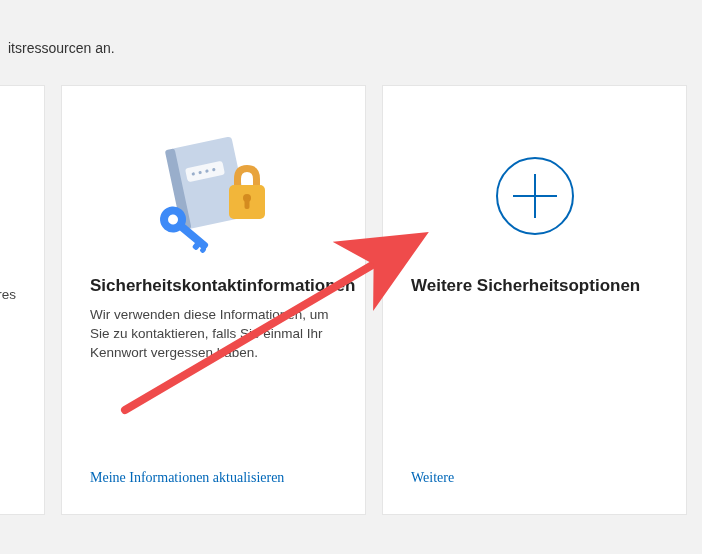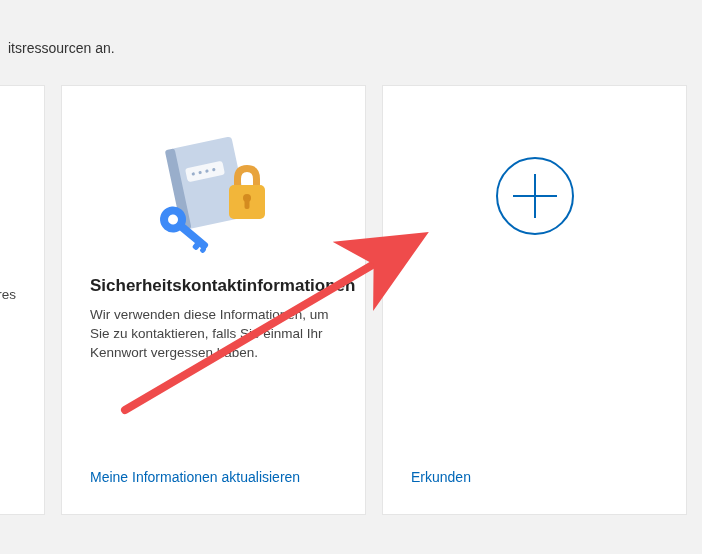--- a/index.html
+++ b/index.html
@@ -55,20 +55,21 @@
       margin-bottom: 10px;
     }
     .card-desc {
       font-size: 13.5px;
       color: #444;
       line-height: 1.4;
     }
     .card-link {
       padding: 0 28px 28px 28px;
       margin-top: auto;
+      font-family: Liberation Serif, serif;
     }
     .card-link a {
       color: #0067B8;
       font-size: 14px;
       text-decoration: none;
       cursor: pointer;
     }
     .arrow-overlay {
       position: absolute;
       pointer-events: none;
@@ -131,23 +132,24 @@
 
   <div class="card">
     <div class="card-illustration">
       <svg width="100" height="100" viewBox="0 0 100 100">
         <circle cx="50" cy="50" r="38" fill="none" stroke="#0067B8" stroke-width="2"></circle>
         <line x1="50" y1="28" x2="50" y2="72" stroke="#0067B8" stroke-width="2"></line>
         <line x1="28" y1="50" x2="72" y2="50" stroke="#0067B8" stroke-width="2"></line>
       </svg>
     </div>
     <div class="card-body">
+      <div class="card-title">Weitere Sicherheitsoptionen</div>
     </div>
     <div class="card-link">
-      <a>Erkunden</a>
+      <a>Weitere</a>
     </div>
   </div>
 
 </div>
 
 <svg class="arrow-overlay" width="702" height="554" style="top:0;left:0">
   <defs>
     <marker id="ah" markerWidth="12" markerHeight="12" refX="9" refY="5" orient="auto">
       <path d="M0,0 L11,5 L0,10 L3,5 Z" fill="#ef4b4b"></path>
     </marker>

